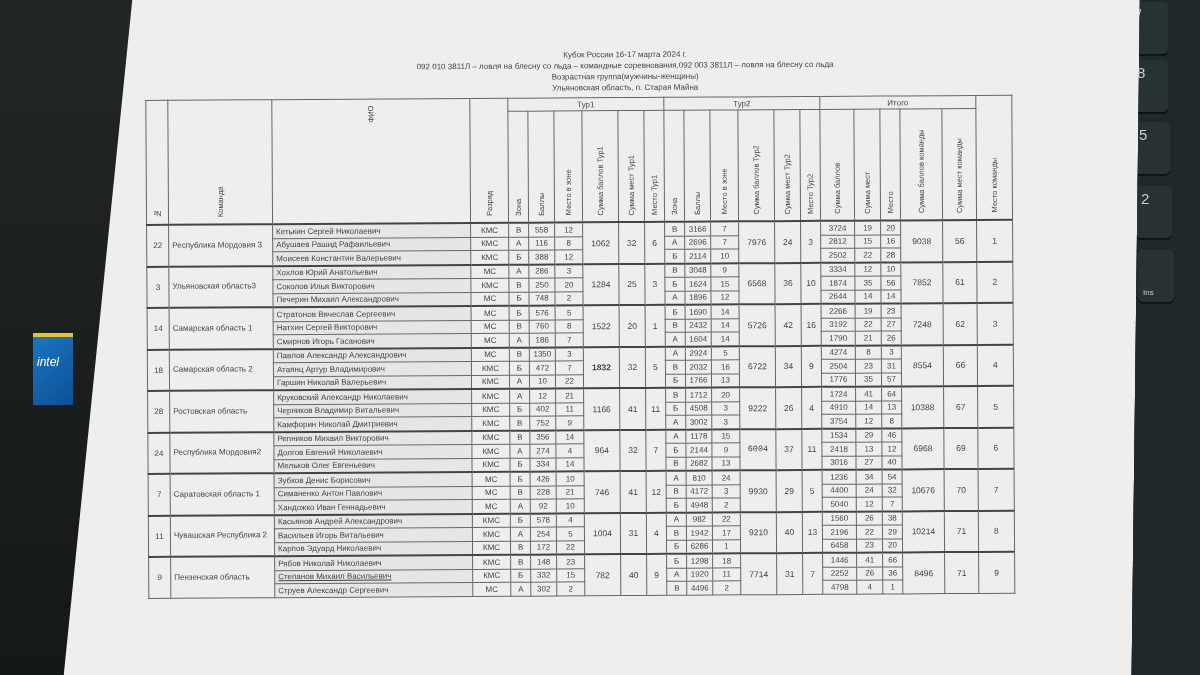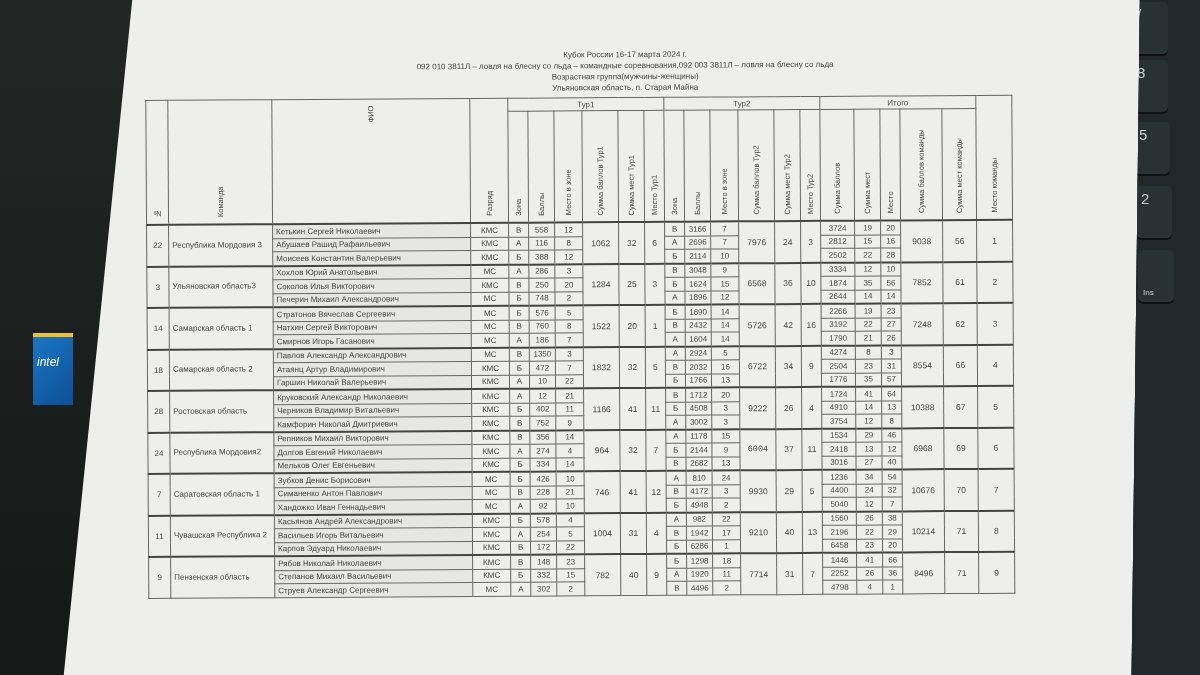--- a/index.html
+++ b/index.html
@@ -301,21 +301,21 @@
           <td style="height: 12.5px;">26</td>
         </tr>
         <tr class="group-start">
           <td rowspan="3" style="height: 12.5px;">18</td>
           <td class="team" rowspan="3" style="height: 12.5px;">Самарская область 2</td>
           <td class="name" style="height: 12.5px;">Павлов Александр Александрович</td>
           <td style="height: 12.5px;">МС</td>
           <td style="height: 12.5px;">В</td>
           <td style="height: 12.5px;">1350</td>
           <td style="height: 12.5px;">3</td>
-          <td class="big" rowspan="3" style="height: 12.5px;">1832</td>
+          <td class="big" rowspan="3" style="height: 12.5px; font-weight: bold;">1832</td>
           <td class="big" rowspan="3" style="height: 12.5px;">32</td>
           <td class="big" rowspan="3" style="height: 12.5px;">5</td>
           <td style="height: 12.5px;">А</td>
           <td style="height: 12.5px;">2924</td>
           <td style="height: 12.5px;">5</td>
           <td class="big" rowspan="3" style="height: 12.5px;">6722</td>
           <td class="big" rowspan="3" style="height: 12.5px;">34</td>
           <td class="big" rowspan="3" style="height: 12.5px;">9</td>
           <td style="height: 12.5px;">4274</td>
           <td style="height: 12.5px;">8</td>
@@ -568,21 +568,21 @@
           <td class="big" rowspan="3" style="height: 12.5px;">31</td>
           <td class="big" rowspan="3" style="height: 12.5px;">7</td>
           <td style="height: 12.5px;">1446</td>
           <td style="height: 12.5px;">41</td>
           <td style="height: 12.5px;">66</td>
           <td class="big" rowspan="3" style="height: 12.5px;">8496</td>
           <td class="big" rowspan="3" style="height: 12.5px;">71</td>
           <td class="big" rowspan="3" style="height: 12.5px;">9</td>
         </tr>
         <tr>
-          <td class="name" style="height: 12.5px;">Степанов Михаил Васильевич</td>
+          <td class="name" style="height: 12.5px; text-decoration: underline;">Степанов Михаил Васильевич</td>
           <td style="height: 12.5px;">КМС</td>
           <td style="height: 12.5px;">Б</td>
           <td style="height: 12.5px;">332</td>
           <td style="height: 12.5px;">15</td>
           <td style="height: 12.5px;">А</td>
           <td style="height: 12.5px;">1920</td>
           <td style="height: 12.5px;">11</td>
           <td style="height: 12.5px;">2252</td>
           <td style="height: 12.5px;">26</td>
           <td style="height: 12.5px;">36</td>

